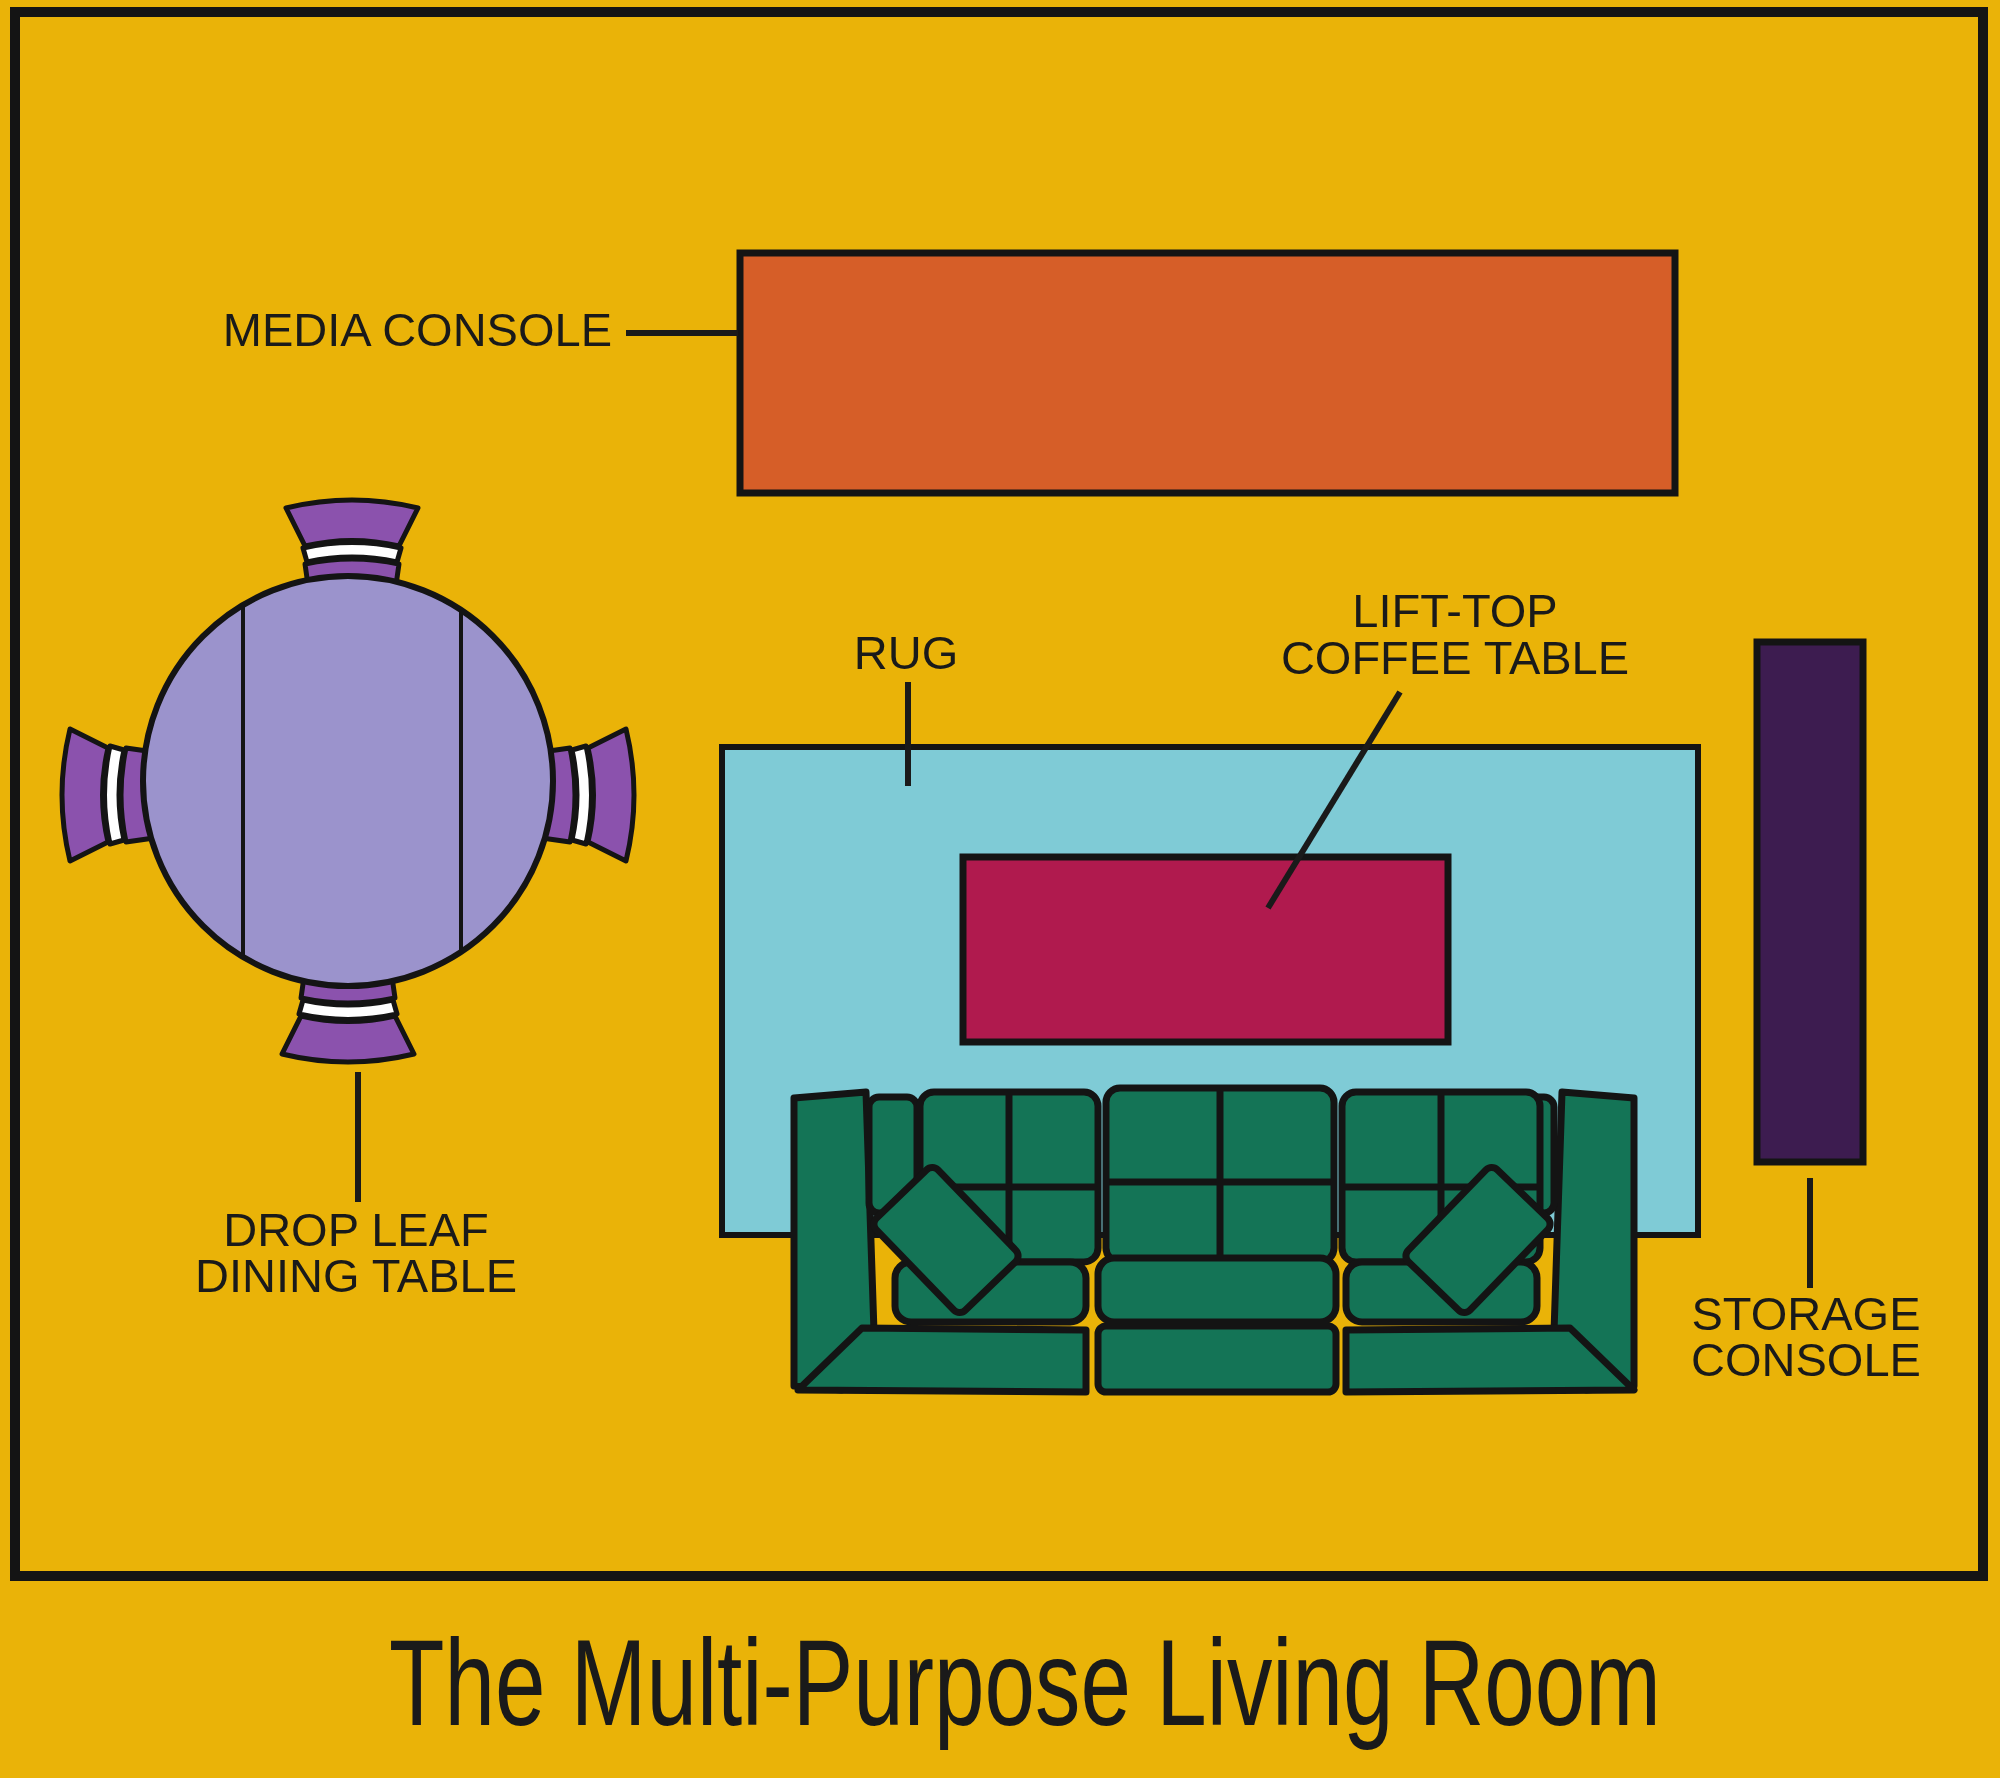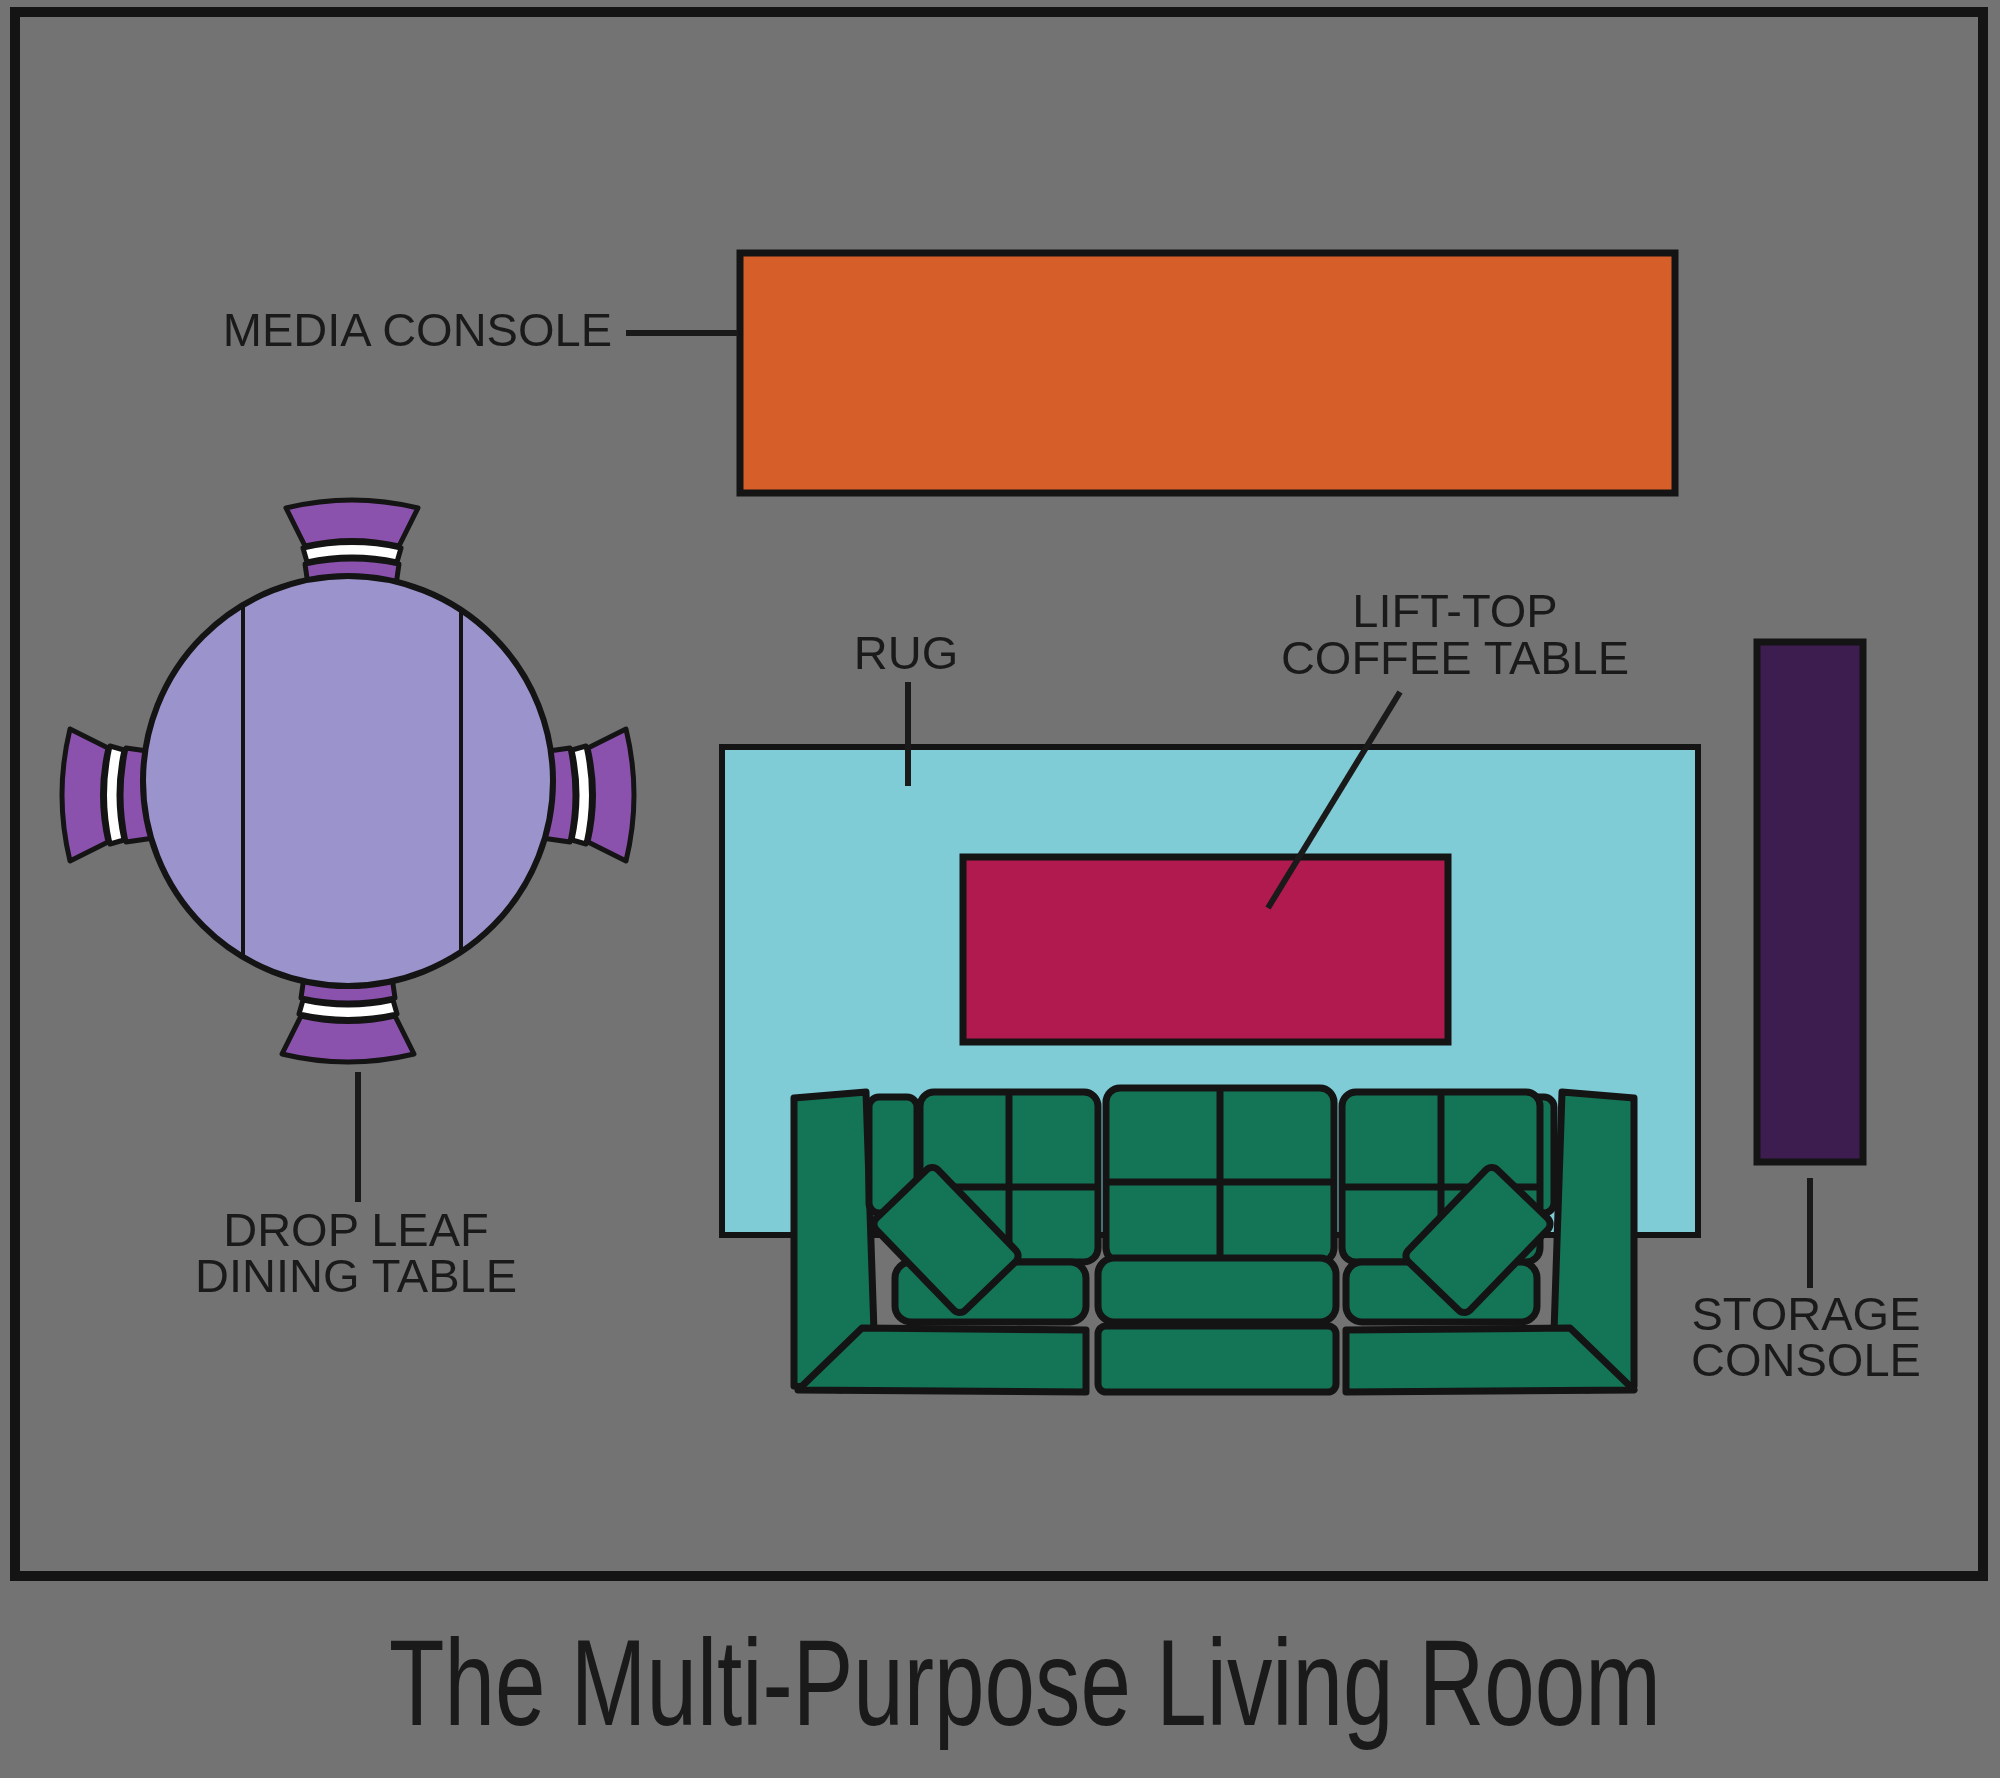--- a/index.html
+++ b/index.html
@@ -1,16 +1,16 @@
 <!DOCTYPE html>
 <html><head>
 <meta charset="utf-8">
 <style>
   html,body { margin:0; padding:0; background:#ffffff; }
-  .stage { width:2000px; height:1778px; position:relative; background:#737373; }
+  .stage { width:2000px; height:1778px; position:relative; background:#eab308; }
   svg { display:block; }
   text { font-family:"Liberation Sans", sans-serif; fill:#1a1a1a; }
   .label { font-size:47px; letter-spacing:0px; }
   .title { font-size:122px; }
 </style>
 </head>
 <body>
 
 <div class="stage">
 <svg viewBox="0 0 2000 1778" width="2000" height="1778">

